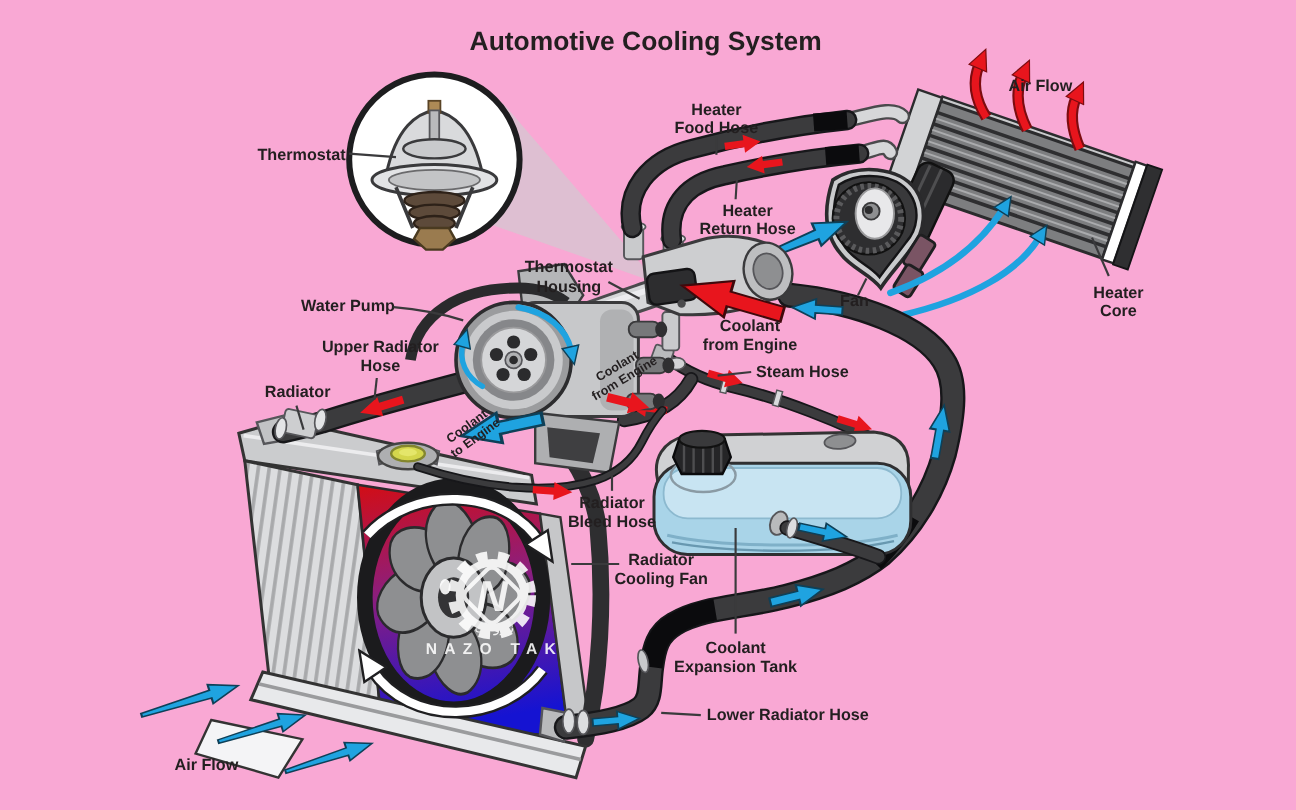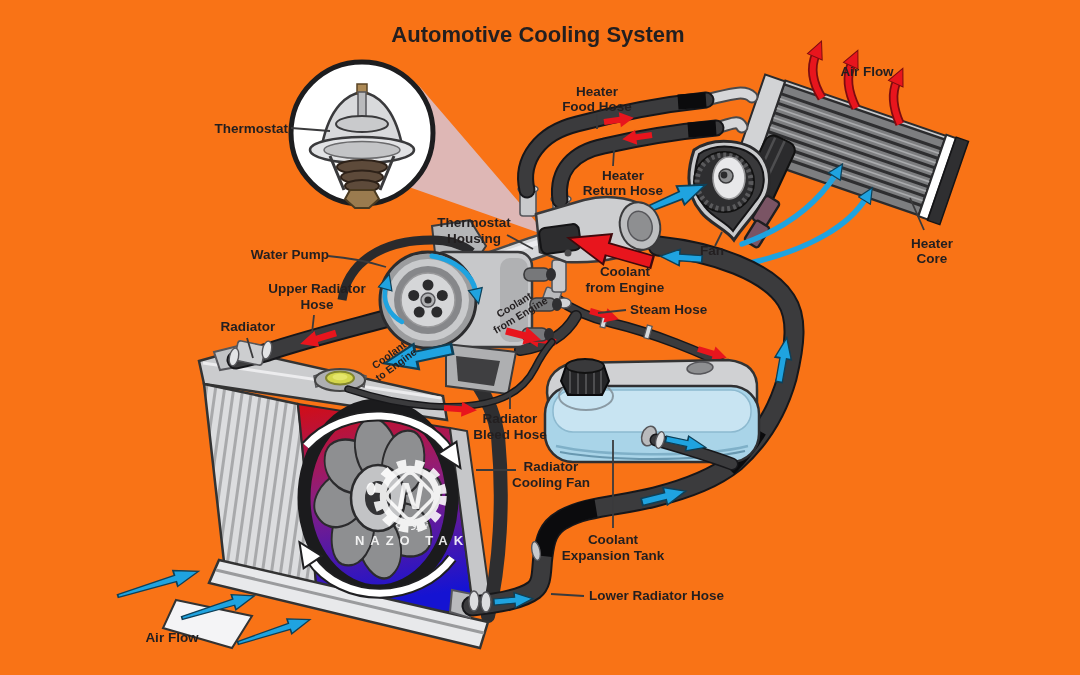--- a/index.html
+++ b/index.html
@@ -1,16 +1,16 @@
 <!DOCTYPE html>
 <html><head>
 <meta charset="utf-8">
 <style>
   html,body{margin:0;padding:0;background:#fff}
-  .stage{position:relative;width:1080px;height:675px;background:#f97316;overflow:hidden;font-family:"Liberation Sans",sans-serif}
+  .stage{position:relative;width:1080px;height:675px;background:#f9a8d4;overflow:hidden;font-family:"Liberation Sans",sans-serif}
   svg{display:block}
   text{fill:#231f20;font-family:"Liberation Sans","DejaVu Sans",sans-serif}
   .tt{font-weight:bold;font-size:22px;text-anchor:middle}
   .t{font-weight:bold;font-size:13.5px;text-anchor:middle}
   .te{font-weight:bold;font-size:13.5px;text-anchor:end}
   .ts{font-weight:bold;font-size:13.5px;text-anchor:start}
   .tr{font-weight:bold;font-size:10.5px;text-anchor:middle}
   .ldr{stroke:#3a3a3c;stroke-width:1.8;fill:none}
   .hoseU{stroke:#17171a;fill:none;stroke-linecap:round}
   .hose{stroke:#3b3b3d;fill:none;stroke-linecap:round}

